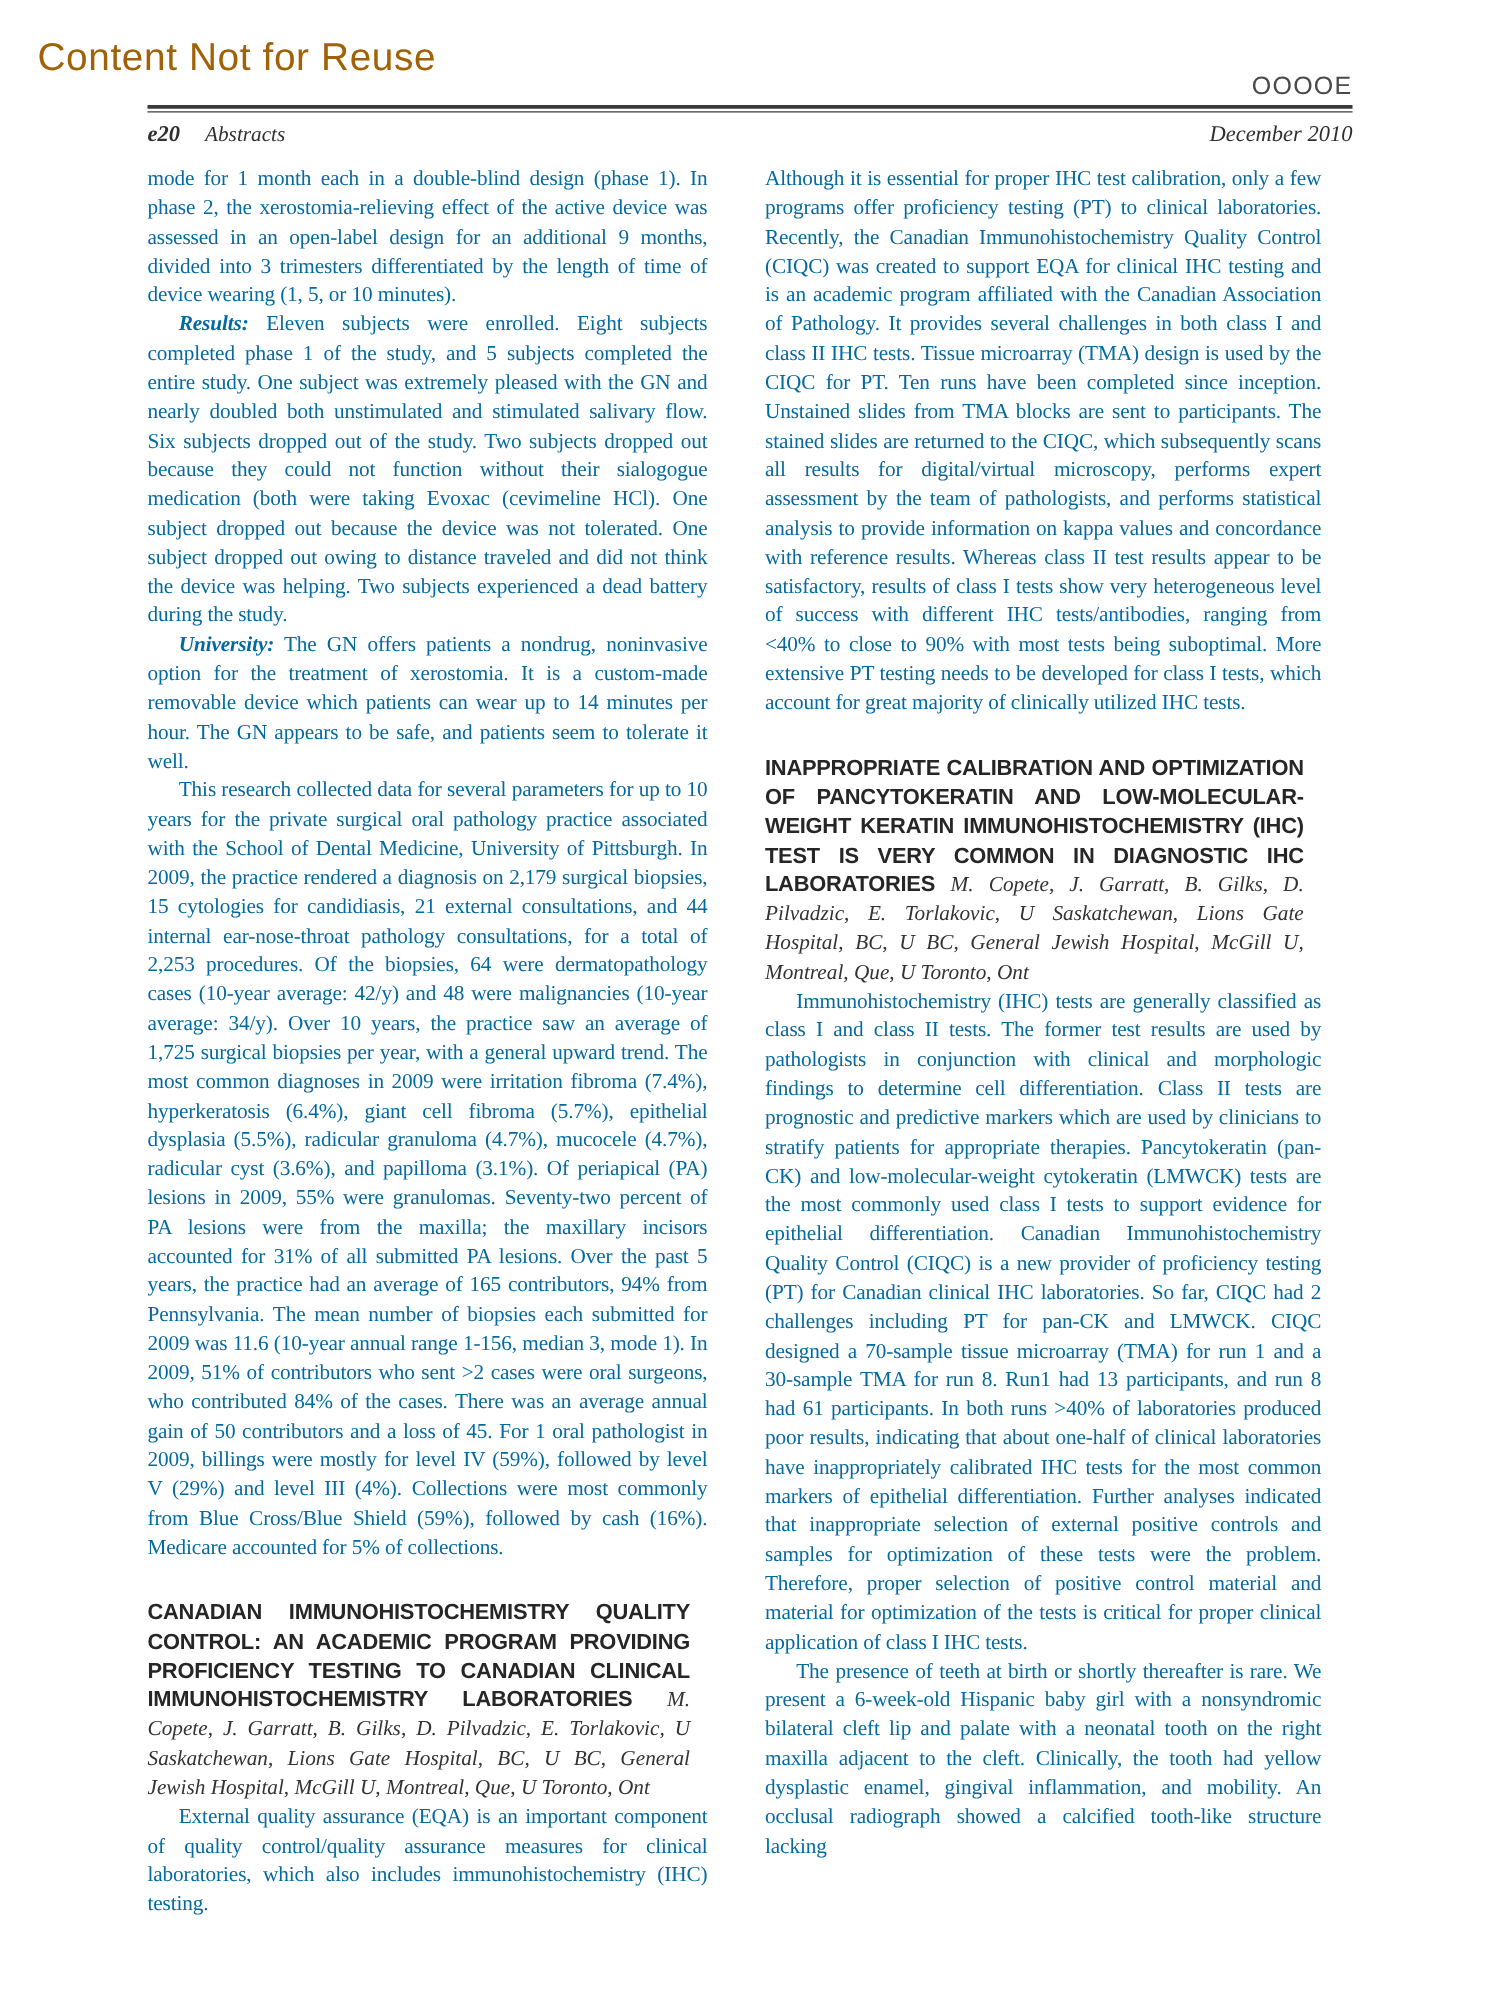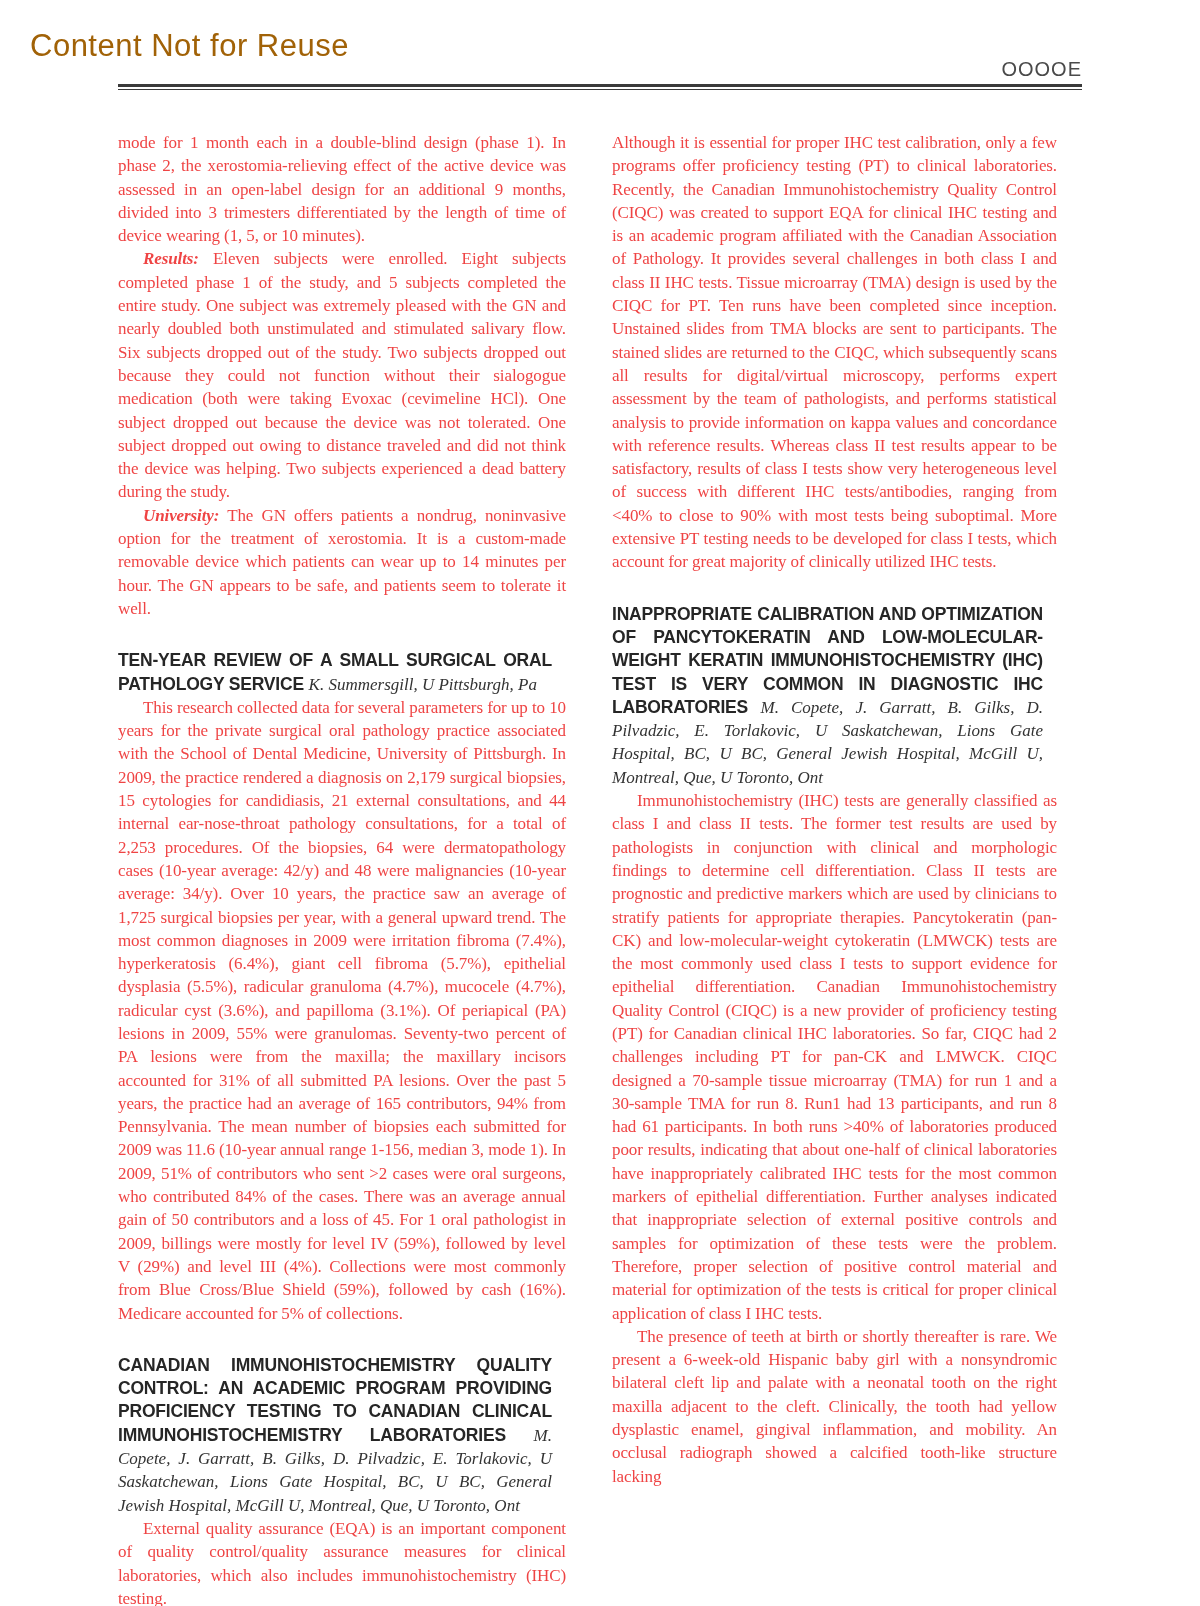--- a/index.html
+++ b/index.html
@@ -41,21 +41,21 @@
   .content{
     position:absolute;left:118px;top:131px;width:939px;
     display:flex;gap:46px;
   }
   .col{width:448px;}
   .col-right{width:445px;}
   p.body-para{
     margin:0;
     font-size:17px;line-height:23.3px;
     text-align:justify;letter-spacing:-0.1px;
-    color:#ef4444;
+    color:#0369a1;
   }
   p.body-para.indent{text-indent:25px;}
   .lead{font-style:italic;font-weight:bold;}
   p.abstract-heading{
     margin:29px 14px 0 0;
     font-family:"Liberation Sans", sans-serif;
     font-weight:bold;
     font-size:17.5px;line-height:23.3px;
     text-align:justify;letter-spacing:-0.2px;
     color:#262626;
@@ -69,28 +69,33 @@
 </style>
 </head>
 <body>
 
 <div class="page">
   <div class="watermark">Content Not for Reuse</div>
 
   <div class="header">
     <div class="journal-logo">OOOOE</div>
     <div class="header-rule"></div>
+    <div class="header-meta">
+      <span>
+        <span class="page-number">e20</span><span class="section-label">Abstracts</span>
+      </span>
+      <span class="issue-date">December 2010</span>
+    </div>
   </div>
 
   <div class="content">
     <div class="col" id="col-left">
         <p class="body-para"><span>mode for 1 month each in a double-blind design (phase 1). In phase 2, the xerostomia-relieving effect of the active device was assessed in an open-label design for an additional 9 months, divided into 3 trimesters differentiated by the length of time of device wearing (1, 5, or 10 minutes).</span></p>
         <p class="body-para indent"><span class="lead">Results:</span> <span>Eleven subjects were enrolled. Eight subjects completed phase 1 of the study, and 5 subjects completed the entire study. One subject was extremely pleased with the GN and nearly doubled both unstimulated and stimulated salivary flow. Six subjects dropped out of the study. Two subjects dropped out because they could not function without their sialogogue medication (both were taking Evoxac (cevimeline HCl). One subject dropped out because the device was not tolerated. One subject dropped out owing to distance traveled and did not think the device was helping. Two subjects experienced a dead battery during the study.</span></p>
         <p class="body-para indent"><span class="lead">University:</span> <span>The GN offers patients a nondrug, noninvasive option for the treatment of xerostomia. It is a custom-made removable device which patients can wear up to 14 minutes per hour. The GN appears to be safe, and patients seem to tolerate it well.</span></p>
-        <p class="abstract-heading"><span>TEN-YEAR REVIEW OF A SMALL SURGICAL ORAL PATHOLOGY SERVICE</span> <span class="abstract-authors">K. Summersgill, U Pittsburgh, Pa</span></p>
         <p class="body-para indent"><span>This research collected data for several parameters for up to 10 years for the private surgical oral pathology practice associated with the School of Dental Medicine, University of Pittsburgh. In 2009, the practice rendered a diagnosis on 2,179 surgical biopsies, 15 cytologies for candidiasis, 21 external consultations, and 44 internal ear-nose-throat pathology consultations, for a total of 2,253 procedures. Of the biopsies, 64 were dermatopathology cases (10-year average: 42/y) and 48 were malignancies (10-year average: 34/y). Over 10 years, the practice saw an average of 1,725 surgical biopsies per year, with a general upward trend. The most common diagnoses in 2009 were irritation fibroma (7.4%), hyperkeratosis (6.4%), giant cell fibroma (5.7%), epithelial dysplasia (5.5%), radicular granuloma (4.7%), mucocele (4.7%), radicular cyst (3.6%), and papilloma (3.1%). Of periapical (PA) lesions in 2009, 55% were granulomas. Seventy-two percent of PA lesions were from the maxilla; the maxillary incisors accounted for 31% of all submitted PA lesions. Over the past 5 years, the practice had an average of 165 contributors, 94% from Pennsylvania. The mean number of biopsies each submitted for 2009 was 11.6 (10-year annual range 1-156, median 3, mode 1). In 2009, 51% of contributors who sent &gt;2 cases were oral surgeons, who contributed 84% of the cases. There was an average annual gain of 50 contributors and a loss of 45. For 1 oral pathologist in 2009, billings were mostly for level IV (59%), followed by level V (29%) and level III (4%). Collections were most commonly from Blue Cross/Blue Shield (59%), followed by cash (16%). Medicare accounted for 5% of collections.</span></p>
         <p class="abstract-heading"><span>CANADIAN IMMUNOHISTOCHEMISTRY QUALITY CONTROL: AN ACADEMIC PROGRAM PROVIDING PROFICIENCY TESTING TO CANADIAN CLINICAL IMMUNOHISTOCHEMISTRY LABORATORIES</span> <span class="abstract-authors">M. Copete, J. Garratt, B. Gilks, D. Pilvadzic, E. Torlakovic, U Saskatchewan, Lions Gate Hospital, BC, U BC, General Jewish Hospital, McGill U, Montreal, Que, U Toronto, Ont</span></p>
         <p class="body-para indent"><span>External quality assurance (EQA) is an important component of quality control/quality assurance measures for clinical laboratories, which also includes immunohistochemistry (IHC) testing.</span></p>
       </div>
     <div class="col col-right" id="col-right">
         <p class="body-para"><span>Although it is essential for proper IHC test calibration, only a few programs offer proficiency testing (PT) to clinical laboratories. Recently, the Canadian Immunohistochemistry Quality Control (CIQC) was created to support EQA for clinical IHC testing and is an academic program affiliated with the Canadian Association of Pathology. It provides several challenges in both class I and class II IHC tests. Tissue microarray (TMA) design is used by the CIQC for PT. Ten runs have been completed since inception. Unstained slides from TMA blocks are sent to participants. The stained slides are returned to the CIQC, which subsequently scans all results for digital/virtual microscopy, performs expert assessment by the team of pathologists, and performs statistical analysis to provide information on kappa values and concordance with reference results. Whereas class II test results appear to be satisfactory, results of class I tests show very heterogeneous level of success with different IHC tests/antibodies, ranging from &lt;40% to close to 90% with most tests being suboptimal. More extensive PT testing needs to be developed for class I tests, which account for great majority of clinically utilized IHC tests.</span></p>
         <p class="abstract-heading"><span>INAPPROPRIATE CALIBRATION AND OPTIMIZATION OF PANCYTOKERATIN AND LOW-MOLECULAR-WEIGHT KERATIN IMMUNOHISTOCHEMISTRY (IHC) TEST IS VERY COMMON IN DIAGNOSTIC IHC LABORATORIES</span> <span class="abstract-authors">M. Copete, J. Garratt, B. Gilks, D. Pilvadzic, E. Torlakovic, U Saskatchewan, Lions Gate Hospital, BC, U BC, General Jewish Hospital, McGill U, Montreal, Que, U Toronto, Ont</span></p>
         <p class="body-para indent"><span>Immunohistochemistry (IHC) tests are generally classified as class I and class II tests. The former test results are used by pathologists in conjunction with clinical and morphologic findings to determine cell differentiation. Class II tests are prognostic and predictive markers which are used by clinicians to stratify patients for appropriate therapies. Pancytokeratin (pan-CK) and low-molecular-weight cytokeratin (LMWCK) tests are the most commonly used class I tests to support evidence for epithelial differentiation. Canadian Immunohistochemistry Quality Control (CIQC) is a new provider of proficiency testing (PT) for Canadian clinical IHC laboratories. So far, CIQC had 2 challenges including PT for pan-CK and LMWCK. CIQC designed a 70-sample tissue microarray (TMA) for run 1 and a 30-sample TMA for run 8. Run1 had 13 participants, and run 8 had 61 participants. In both runs &gt;40% of laboratories produced poor results, indicating that about one-half of clinical laboratories have inappropriately calibrated IHC tests for the most common markers of epithelial differentiation. Further analyses indicated that inappropriate selection of external positive controls and samples for optimization of these tests were the problem. Therefore, proper selection of positive control material and material for optimization of the tests is critical for proper clinical application of class I IHC tests.</span></p>
         <p class="body-para indent"><span>The presence of teeth at birth or shortly thereafter is rare. We present a 6-week-old Hispanic baby girl with a nonsyndromic bilateral cleft lip and palate with a neonatal tooth on the right maxilla adjacent to the cleft. Clinically, the tooth had yellow dysplastic enamel, gingival inflammation, and mobility. An occlusal radiograph showed a calcified tooth-like structure lacking</span></p>
       </div>

